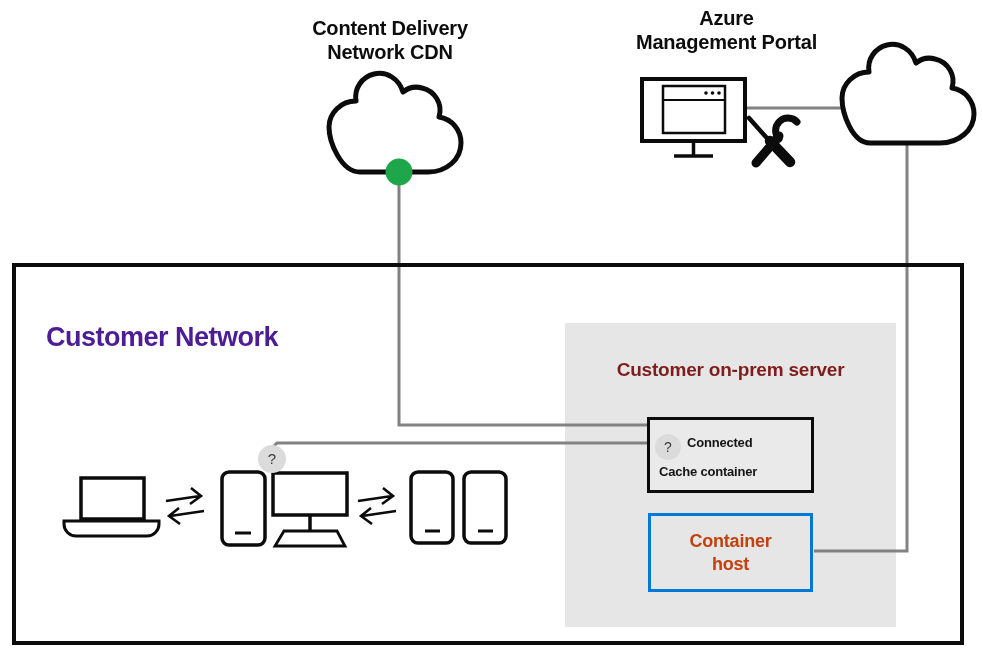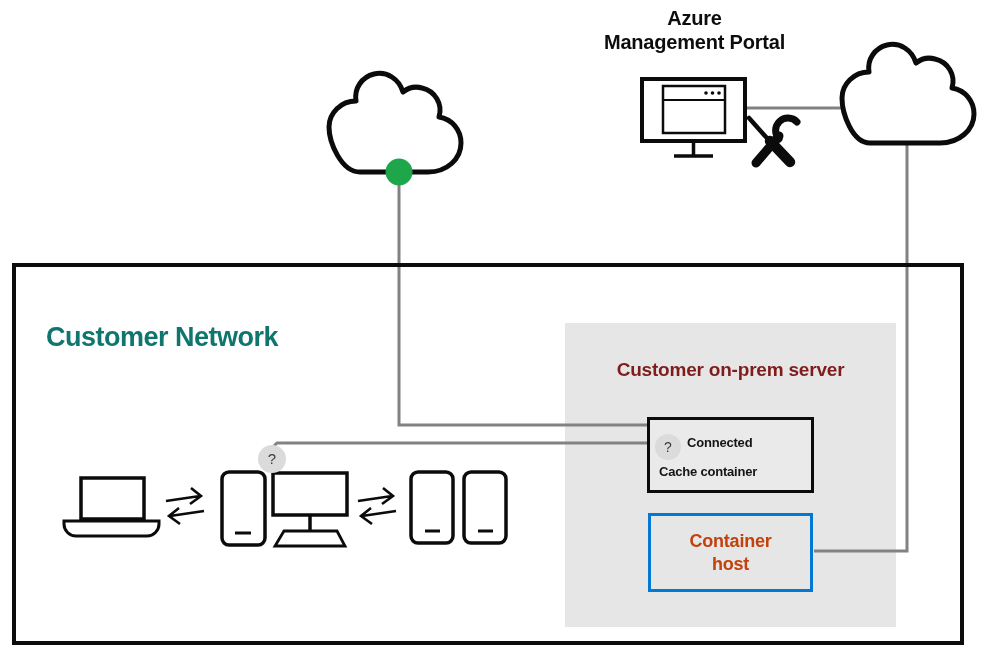--- a/index.html
+++ b/index.html
@@ -12,21 +12,21 @@
     font-size:20px;font-weight:700;line-height:24px;text-align:center;
     letter-spacing:-0.2px;color:#0d0d0d;z-index:5;
   }
   #svg-overlay{position:absolute;left:0;top:0;z-index:2;}
   #customer-network-box{
     left:12px;top:263px;width:944px;height:374px;border:4px solid #0c0c0c;
     background:transparent;z-index:3;
   }
   #customer-network-label{
     left:46px;top:322px;font-size:27px;font-weight:700;letter-spacing:-0.5px;
-    color:#0f766e;z-index:5;
+    color:#4c1d95;z-index:5;
   }
   #onprem-panel{left:565px;top:323px;width:331px;height:304px;background:#e6e6e6;z-index:1;}
   #onprem-label{
     left:565px;top:359px;width:331px;text-align:center;font-size:19px;font-weight:700;
     letter-spacing:-0.2px;color:#7f1d1d;z-index:5;
   }
   #cache-box{
     left:647px;top:417px;width:167px;height:76px;border:3px solid #0b0b0b;
     background:#eaeaea;box-sizing:border-box;z-index:4;
   }
@@ -55,22 +55,26 @@
   .host-text{
     font-size:18px;font-weight:700;line-height:23px;color:#c2410c;text-align:center;
     letter-spacing:-0.2px;
   }
 </style>
 </head>
 <body>
 
 <div id="canvas">
 
+  <div class="abs toplabel" style="left:285px;top:16px;width:210px;">
+    <span>Content Delivery</span><br>
+    <span>Network CDN</span>
+  </div>
 
-  <div class="abs toplabel" style="left:592px;top:6px;width:205px;">
+  <div class="abs toplabel" style="left:624px;top:6px;width:205px;">
     <span>Azure</span><br>
     <span>Management Portal</span>
   </div>
 
   <div class="abs" id="onprem-panel"></div>
 
   <svg id="svg-overlay" width="983" height="656" viewBox="0 0 983 656">
 
     <g stroke="#828282" stroke-width="3" fill="none">
       <path d="M399 172 V425 H647"></path>

